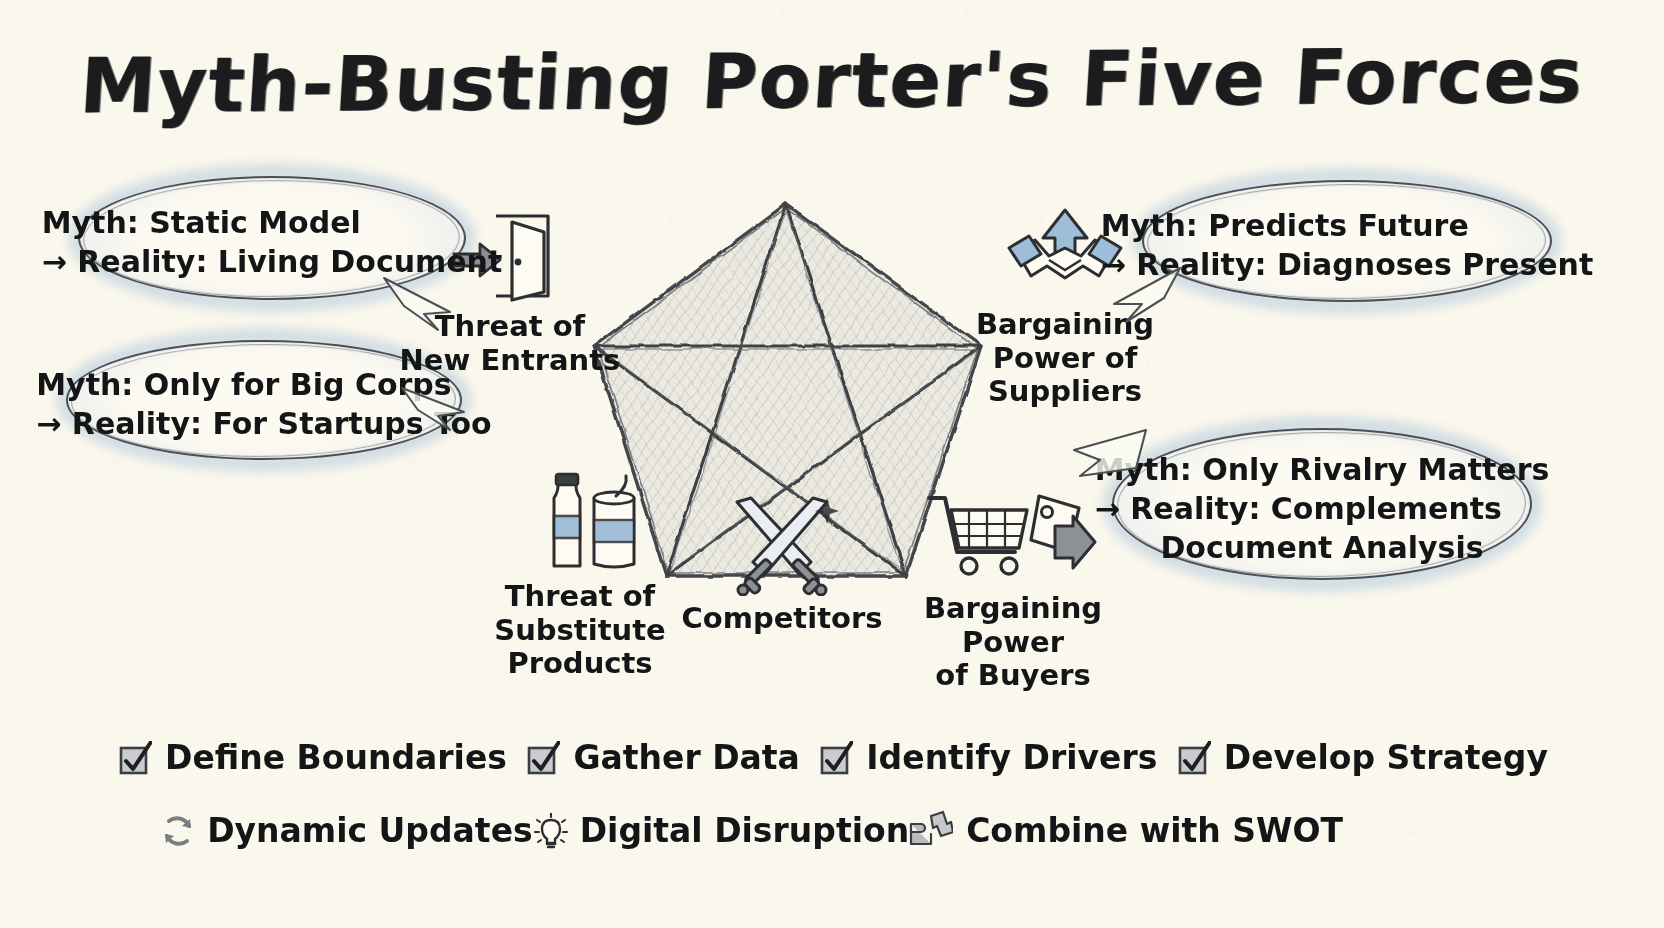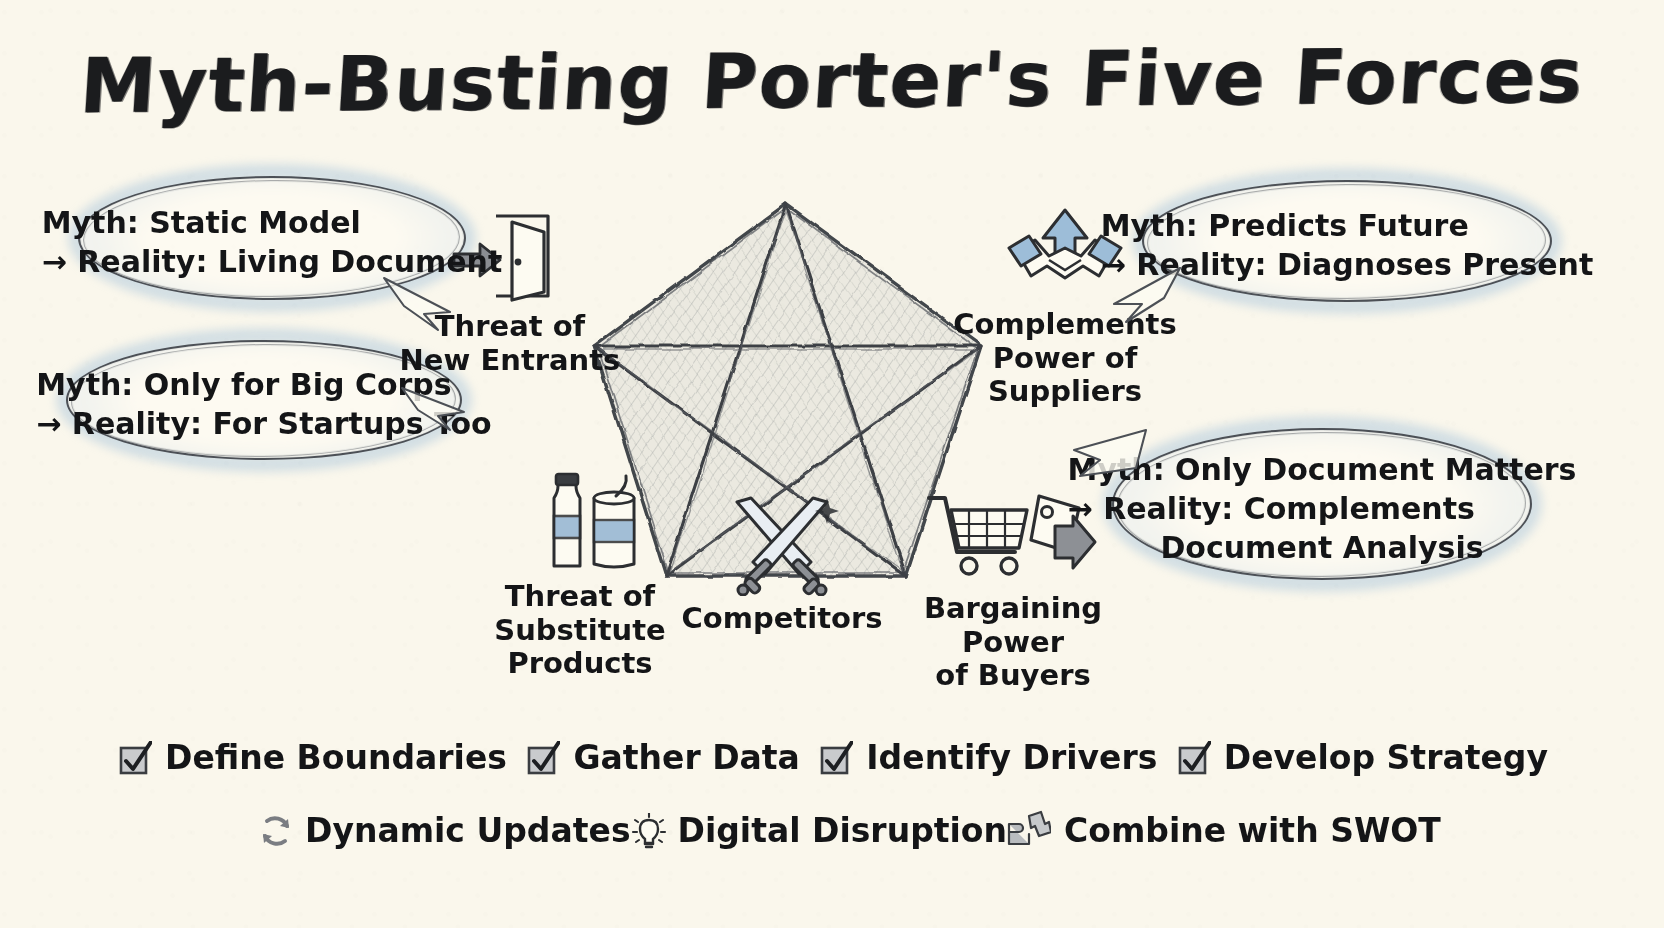--- a/index.html
+++ b/index.html
@@ -217,21 +217,21 @@
   </div>
 
   <div class="bubble" style="left:1112px; top:428px; width:420px; height:152px;">
     <div class="wash"></div>
     <div class="shell"></div>
     <div class="shell inner2"></div>
     <svg class="tail" style="left:-54px; top:-6px; width:96px; height:74px;" viewBox="0 0 96 74">
       <path d="M88 8 L16 28 L42 38 L22 54 L78 46 Z" fill="rgba(253,251,242,.8)" stroke="#4c5056" stroke-width="2.1" stroke-linejoin="round"></path>
     </svg>
     <div class="txt">
-      <span class="ln">Myth: Only Document Matters</span>
+      <span class="ln">Myth: Only Rivalry Matters</span>
       <span class="ln">→ Reality: Complements</span>
       <span class="ln c">Document Analysis</span>
     </div>
   </div>
 
   <div class="force" style="left:380px; top:208px;">
     <div class="ico">
       <svg width="120" height="96" viewBox="0 0 120 96">
         <path d="M46 8 H98 V88 H46" fill="none" stroke="#2c2e31" stroke-width="3.2" stroke-linejoin="round"></path>
         <path d="M62 14 L94 24 V84 L62 92 Z" fill="#fdfbf2" stroke="#2c2e31" stroke-width="3.2" stroke-linejoin="round"></path>
@@ -249,21 +249,21 @@
     <div class="ico">
       <svg width="140" height="98" viewBox="0 0 140 98">
         <path d="M70 6 L92 34 H80 V54 H60 V34 H48 Z" fill="#9dbdd8" stroke="#2c2e31" stroke-width="3" stroke-linejoin="round"></path>
         <path d="M22 48 L40 36 L54 52 L70 44 L86 52 L100 36 L118 48 L104 72 L88 62 L70 74 L52 62 L36 72 Z" fill="#fdfbf2" stroke="#2c2e31" stroke-width="3" stroke-linejoin="round"></path>
         <path d="M14 44 L34 32 L46 50 L26 62 Z" fill="#9dbdd8" stroke="#2c2e31" stroke-width="3" stroke-linejoin="round"></path>
         <path d="M126 44 L106 32 L94 50 L114 62 Z" fill="#9dbdd8" stroke="#2c2e31" stroke-width="3" stroke-linejoin="round"></path>
         <path d="M54 56 L70 66 L86 56" fill="none" stroke="#2c2e31" stroke-width="2.4"></path>
       </svg>
     </div>
     <div class="flabel">
-      <div>Complements</div>
+      <div>Bargaining</div>
       <div>Power of Suppliers</div>
     </div>
   </div>
 
   <div class="force" style="left:450px; top:478px;">
     <div class="ico">
       <svg width="140" height="104" viewBox="0 0 140 104">
         <path d="M48 6 H66 V16 Q66 22 70 28 V96 H44 V28 Q48 22 48 16 Z" fill="#fdfbf2" stroke="#2c2e31" stroke-width="3" stroke-linejoin="round"></path>
         <rect x="46" y="4" width="22" height="11" rx="2.5" fill="#3a3d41" stroke="#2c2e31" stroke-width="2.6"></rect>
         <rect x="44" y="46" width="26" height="22" fill="#93b4d2" opacity=".85" stroke="#2c2e31" stroke-width="2.6"></rect>
@@ -358,21 +358,21 @@
       <span class="ckbox">
         <svg width="34" height="34" viewBox="0 0 34 34">
           <rect x="3" y="7" width="25" height="25" fill="#c9cbcd" stroke="#3a3d41" stroke-width="2.6"></rect>
           <path d="M8 20 L15 28 L33 1" fill="none" stroke="#1d1f22" stroke-width="4" stroke-linecap="round" stroke-linejoin="round"></path>
         </svg>
       </span>
       <span class="chk-label">Develop Strategy</span>
     </div>
   </div>
 
-  <div class="chk-row" style="left:258px; top:810px; width:1110px; justify-content:flex-start;">
+  <div class="chk-row" style="left:233px; top:810px; width:1110px; justify-content:flex-end;">
 
     <div class="chk-item">
       <span class="ckbox">
         <svg width="36" height="36" viewBox="0 0 36 36">
           <path d="M29 13 A13 13 0 0 0 9 8" fill="none" stroke="#7a7d82" stroke-width="4" stroke-linecap="round"></path>
           <path d="M7 23 A13 13 0 0 0 27 28" fill="none" stroke="#7a7d82" stroke-width="4" stroke-linecap="round"></path>
           <path d="M30 6 L31 15 L22 13 Z" fill="#7a7d82"></path>
           <path d="M6 30 L5 21 L14 23 Z" fill="#7a7d82"></path>
         </svg>
       </span>

